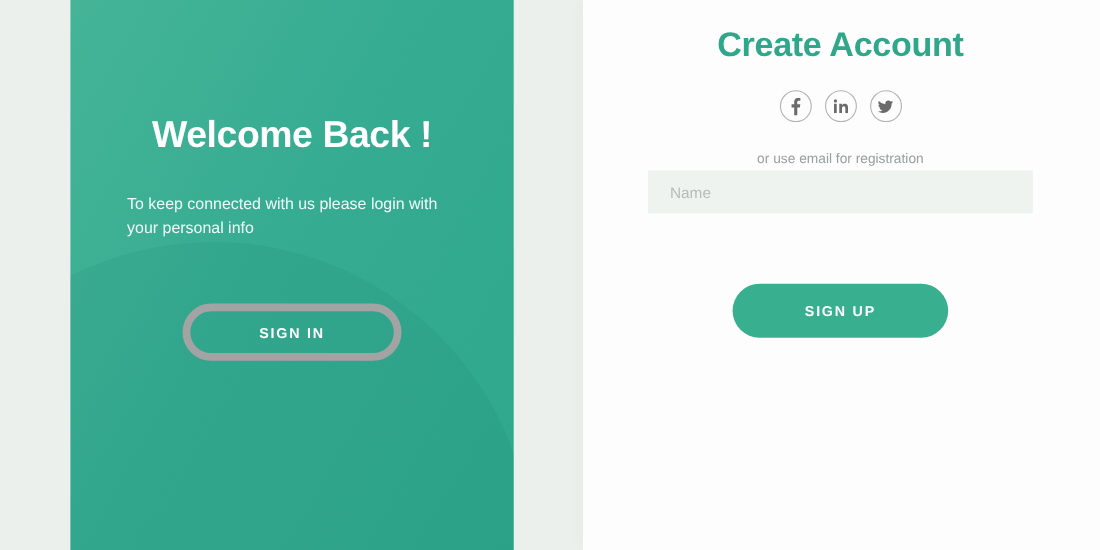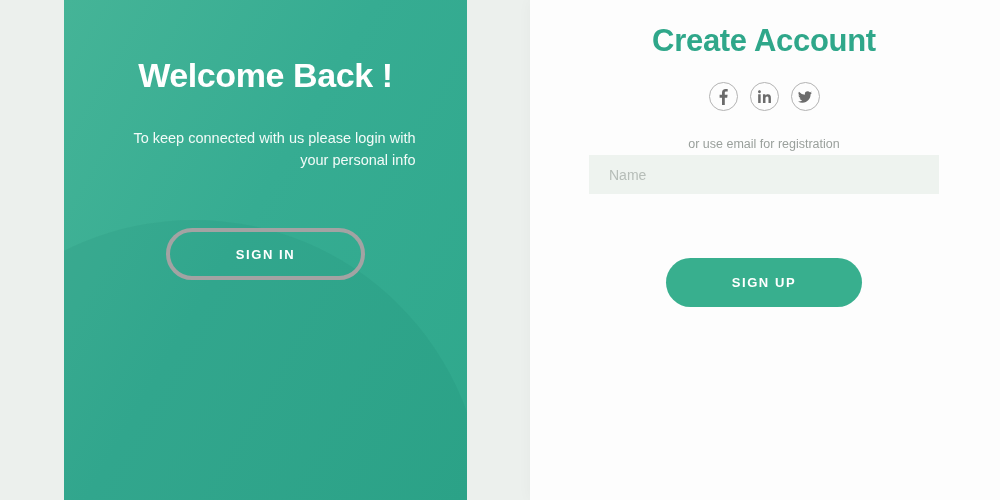--- a/index.html
+++ b/index.html
@@ -52,42 +52,42 @@
   #welcome-inner {
     position: absolute;
     inset: 0;
     z-index: 2;
     display: flex;
     flex-direction: column;
     align-items: center;
   }
 
   #welcome-title {
-    margin-top: 56px;
+    margin-top: 104px;
     font-size: 34px;
     font-weight: bold;
     color: #ffffff;
     letter-spacing: -0.4px;
     text-align: center;
   }
 
   #welcome-subtitle {
     margin-top: 32px;
     width: 300px;
-    text-align: right;
+    text-align: left;
     color: #f2fbf8;
     font-size: 14.5px;
     line-height: 22px;
   }
 
   #signin-button {
     margin-top: 57px;
     width: 199px;
     height: 52px;
-    border: 4px solid #a3a3a3;
+    border: 7px solid #a3a3a3;
     border-radius: 26px;
     background: transparent;
     color: #ffffff;
     font-size: 13px;
     font-weight: bold;
     letter-spacing: 1.6px;
     cursor: pointer;
     font-family: "Liberation Sans", sans-serif;
   }
 

